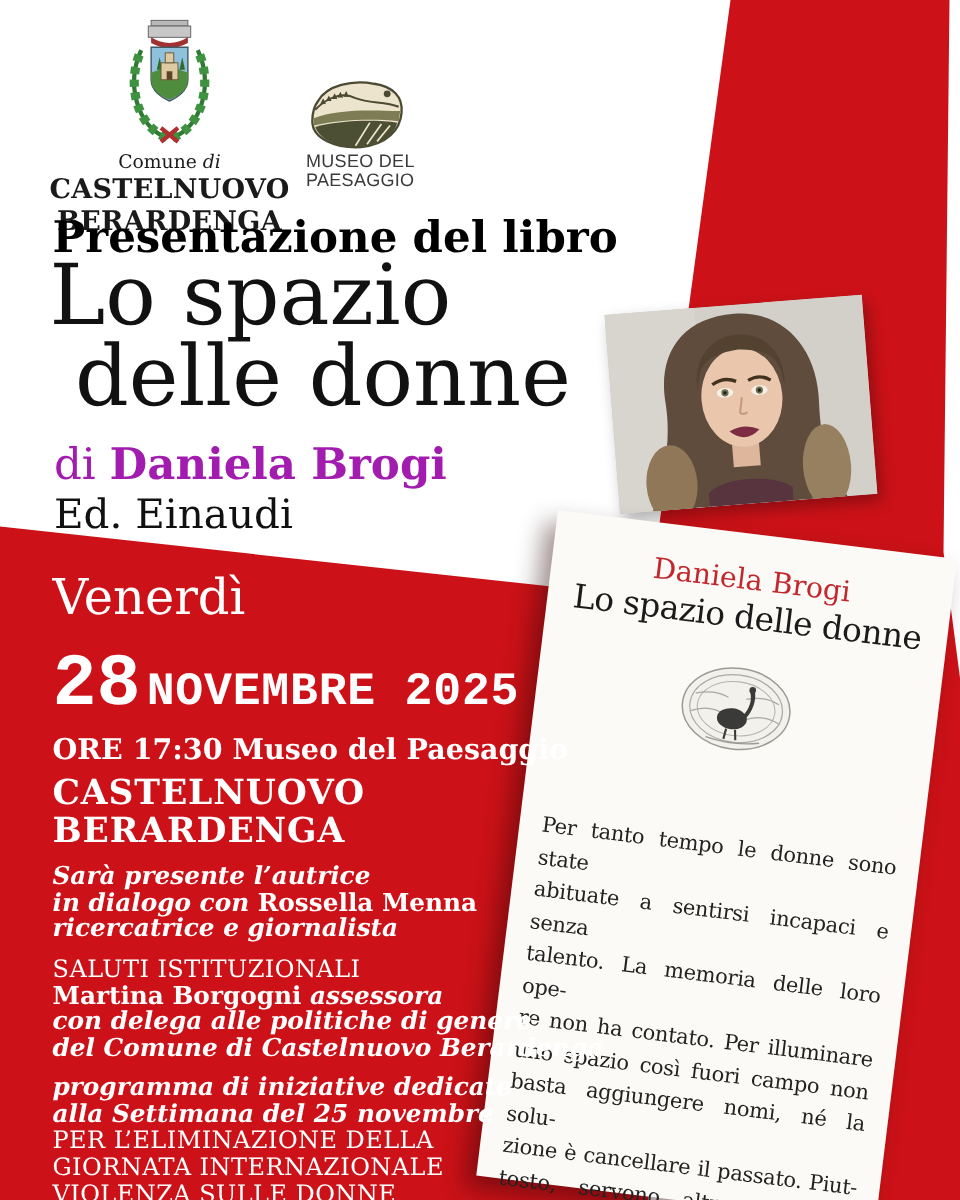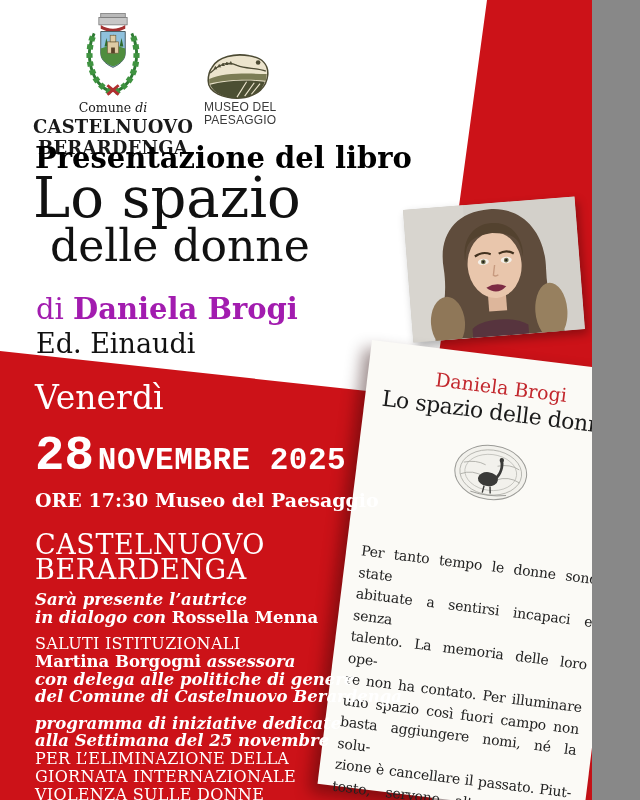--- a/index.html
+++ b/index.html
@@ -1,47 +1,47 @@
 <!DOCTYPE html>
 <html><head>
 <meta charset="utf-8">
 <style>
   html,body{margin:0;padding:0;background:#888;}
-  .poster{position:relative;width:592px;height:800px;overflow:hidden;background:#ffffff;
+  .poster{position:relative;width:640px;height:800px;overflow:hidden;background:#ffffff;
           font-family:"DejaVu Serif", serif;}
   .bg{position:absolute;left:0;top:0;z-index:0;}
 
   
   .crest-box{position:absolute;left:80px;top:12px;width:66px;height:88px;z-index:3;}
   .crest-label{position:absolute;left:13px;top:100px;width:200px;text-align:center;z-index:3;color:#1a1a1a;}
   .crest-label .l1{font-size:12.5px;}
   .crest-label .l1 .di{font-style:italic;}
   .crest-label .l2{font-size:18px;font-weight:bold;letter-spacing:.2px;margin-top:1px;}
   .museo-box{position:absolute;left:204px;top:52px;width:66px;height:48px;z-index:3;}
   .museo-label{position:absolute;left:187px;top:101px;width:100px;z-index:3;
                font-family:"Liberation Sans",sans-serif;font-size:12px;line-height:13px;
                color:#3a3a3a;letter-spacing:.2px;text-align:left;padding-left:17px;}
 
   
   .kicker{position:absolute;left:35px;top:141px;z-index:3;color:#000000;
           font-size:29px;font-weight:bold;}
   .title1{position:absolute;left:33px;top:170px;z-index:3;color:#111;font-size:56px;line-height:1;}
-  .title2{position:absolute;left:50px;top:224px;z-index:3;color:#111;font-size:44px;line-height:1;}
+  .title2{position:absolute;left:50px;top:224px;z-index:3;color:#111;font-size:56px;line-height:1;}
   .author{position:absolute;left:36px;top:292px;z-index:3;color:#a21caf;font-size:29px;}
   .author b{font-weight:bold;}
   .publisher{position:absolute;left:36px;top:328px;z-index:3;color:#111;font-size:27px;}
 
   
   .event{position:absolute;left:35px;top:381px;width:392px;z-index:3;color:#fff;}
   .ev-day{font-size:33px;line-height:34px;}
   .ev-date{line-height:48px;white-space:nowrap;margin-top:17px;font-family:Liberation Mono, monospace;}
   .ev-date .n28{font-size:49px;font-weight:bold;}
   .ev-date .nrest{font-size:31px;font-weight:bold;margin-left:4px;letter-spacing:.5px;}
   .ev-ore{font-size:19px;font-weight:bold;line-height:23px;white-space:nowrap;}
-  .ev-city{font-size:27px;font-weight:normal;line-height:25px;letter-spacing:.6px;margin-top:20px;}
+  .ev-city{font-size:23px;font-weight:bold;line-height:25px;letter-spacing:.6px;margin-top:4px;}
   .blk{margin-top:9px;}
   .it{font-style:italic;font-weight:bold;font-size:16.5px;line-height:17.5px;}
   .caps{font-weight:normal;font-size:16px;line-height:18px;letter-spacing:.3px;}
 
   
   .photo{position:absolute;left:403px;top:210px;width:172px;height:133px;z-index:1;
          transform:rotate(-4.5deg);transform-origin:0 0;background:#d3d0ca;
          box-shadow:3px 5px 10px rgba(0,0,0,.3);}
 
   
@@ -112,20 +112,21 @@
     <div class="ev-day">Venerdì</div>
     <div class="ev-date"><span class="n28">28</span><span class="nrest">NOVEMBRE 2025</span></div>
     <div class="ev-ore"><span>ORE 17:30 </span><span>Museo del Paesaggio</span></div>
     <div class="ev-city">
       <div>CASTELNUOVO</div>
       <div>BERARDENGA</div>
     </div>
     <div class="blk">
       <div class="it">Sarà presente l’autrice</div>
       <div class="it"><span>in dialogo con </span><span style="font-style:normal">Rossella Menna</span></div>
+      <div class="it">ricercatrice e giornalista</div>
     </div>
     <div class="blk">
       <div class="caps">SALUTI ISTITUZIONALI</div>
       <div class="it"><span style="font-style:normal">Martina Borgogni</span><span> assessora</span></div>
       <div class="it">con delega alle politiche di genere</div>
       <div class="it">del Comune di Castelnuovo Berardenga</div>
     </div>
     <div class="blk">
       <div class="it">programma di iniziative dedicate</div>
       <div class="it">alla Settimana del 25 novembre</div>

